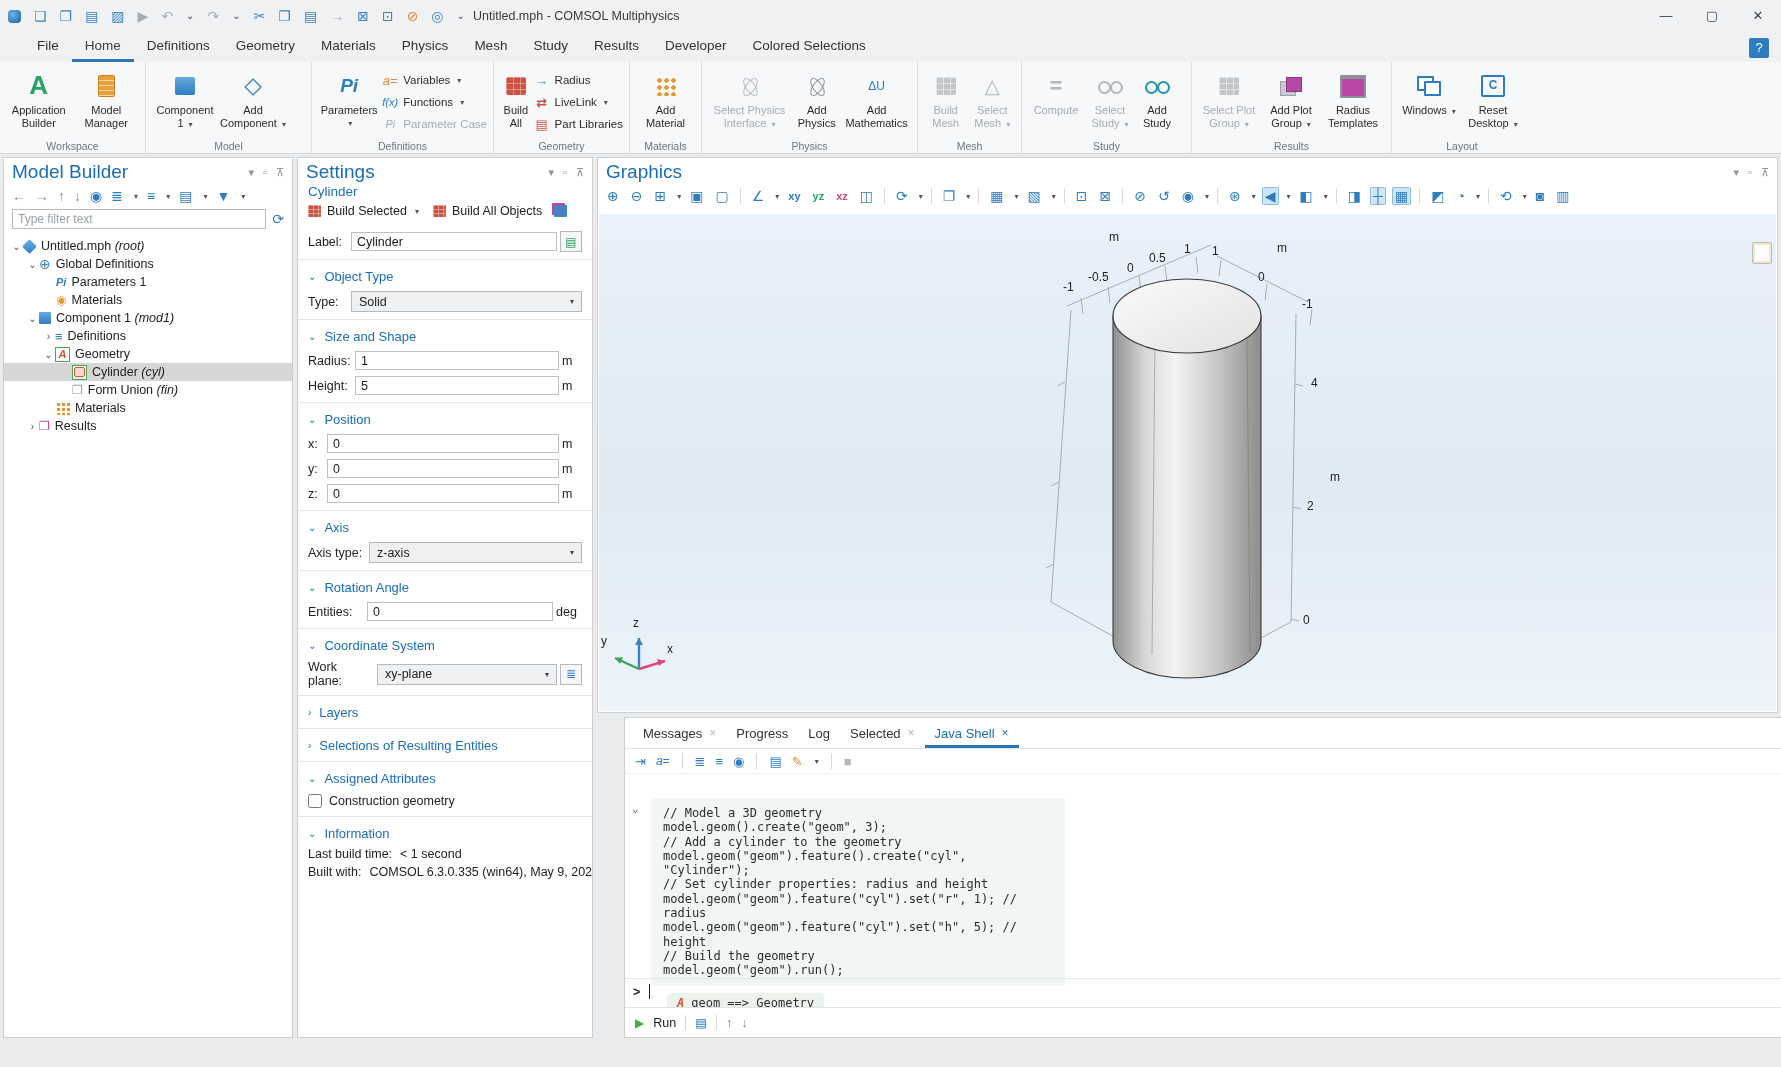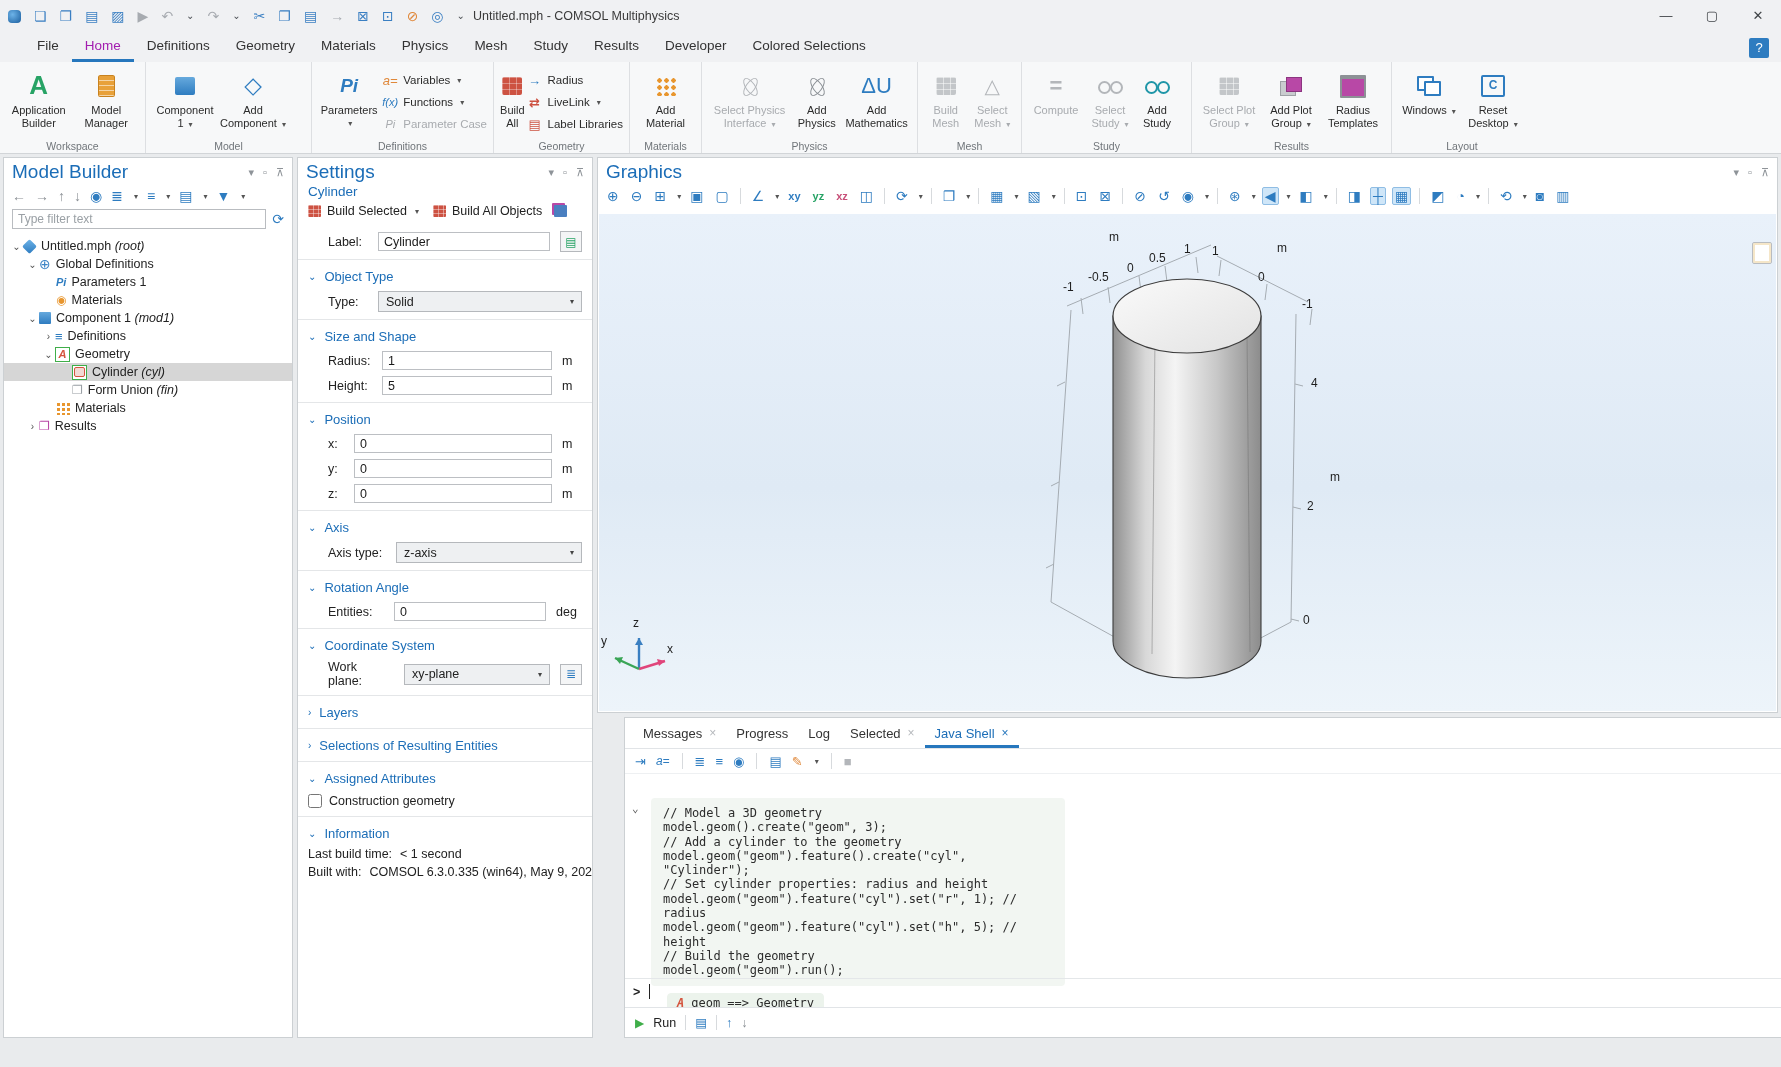--- a/index.html
+++ b/index.html
@@ -11,21 +11,21 @@
   .qi{font-size:14px;color:#3a7fc2;cursor:default;line-height:1;}
   .qi.org{color:#e0883a}.qi.gray{color:#a7abb0}.qi.dark{color:#4b4f54;font-size:10px}
   .logo-dot{width:13px;height:13px;border-radius:4px;background:radial-gradient(circle at 35% 35%,#6db3e8,#1b5e9e);}
   .title-text{position:absolute;left:473px;top:0;height:32px;line-height:32px;font-size:12.5px;color:#3a3a3a;}
   .win-controls{position:absolute;right:0;top:0;display:flex;height:32px;}
   .wc{width:46px;text-align:center;line-height:32px;color:#3f4347;font-size:13px;}
 
   
   .menubar{position:absolute;left:0;top:32px;right:0;height:30px;background:#f0f1f3;display:flex;align-items:stretch;padding-left:24px;gap:0;font-size:13.5px;}
   .mitem{padding:0 13px;line-height:27px;color:#333;}
-  .mitem.active{color:#a21caf;border-bottom:3px solid #2677bd;}
+  .mitem.active{color:#404040;border-bottom:3px solid #2677bd;}
   .help-btn{position:absolute;right:12px;top:38px;width:20px;height:20px;background:#2e7cc0;color:#fff;font-size:13px;text-align:center;line-height:20px;border-radius:2px;}
 
   
   .ribbon{position:absolute;left:0;top:62px;right:0;height:91px;background:#f7f8f9;border-bottom:1px solid #d2d5d8;display:flex;}
   .rgroup{position:relative;border-right:1px solid #dddfe2;box-sizing:border-box;padding:5px 6px 16px;display:flex;gap:2px;align-items:flex-start;}
   .rgl{position:absolute;bottom:1px;left:0;right:0;text-align:center;font-size:10.5px;color:#70757a;}
   .rbig{width:66px;display:flex;flex-direction:column;align-items:center;gap:2px;padding-top:3px;font-size:11px;line-height:1.2;text-align:center;color:#2b2b2b;}
   .rbig .ric{height:32px;display:flex;align-items:center;justify-content:center;font-size:23px;}
   .rcol{display:flex;flex-direction:column;justify-content:flex-start;gap:4px;padding-top:4px;}
   .rsmall{display:flex;align-items:center;gap:5px;font-size:11.5px;height:18px;color:#2b2b2b;white-space:nowrap;}
@@ -86,21 +86,21 @@
   .ic-cyl{width:9px;height:8px;border:1.5px solid #d4543e;border-radius:2px;background:#f3d9d4;}
   .ic-union{color:#9aa0a5;font-size:12px;}
   .ic-results{color:#b848a6;font-size:12px;}
 
   #settings{left:297px;top:157px;width:296px;height:881px;overflow:hidden;}
   .ssub{padding:0 10px;font-size:13.5px;color:#1b6db7;}
   .sbuild{display:flex;align-items:center;gap:6px;padding:5px 10px 7px;font-size:12.5px;}
   .sq{width:13px;height:12px;border-radius:1px;}
   .sq.red{background:#cd5242;background-image:linear-gradient(rgba(255,255,255,.4) 1px,transparent 1px),linear-gradient(90deg,rgba(255,255,255,.4) 1px,transparent 1px);background-size:5px 4px;}
   .sq.blue{background:#4a7fc0;box-shadow:-2px -2px 0 #b848a6;}
-  .srow{display:flex;align-items:center;gap:10px;padding:3px 10px;margin-left:20px;}
+  .srow{display:flex;align-items:center;gap:3px;padding:3px 10px;}
   .srow label{flex:none;}
   .sinput{flex:1;min-width:0;height:19px;border:1px solid #bcbfc3;padding:0 5px;font-size:12.5px;color:#1a1a1a;outline:none;box-sizing:border-box;}
   .unit{flex:none;width:20px;}
   .sselect{flex:1;height:21px;background:#eef0f2;border:1px solid #b5b8bc;display:flex;align-items:center;padding:0 7px;font-size:12.5px;position:relative;box-sizing:border-box;}
   .sselect .caret{margin-left:auto;color:#444;}
   .shdr{display:flex;align-items:center;gap:8px;color:#1b6db7;font-size:13px;padding:9px 10px 4px;margin-top:4px;border-top:1px solid #e4e6e8;}
   .shdr .chev{font-size:10px;color:#1b6db7;}
   .sidebtn{flex:none;width:22px;height:21px;border:1px solid #b5b8bc;background:#f4f5f6;display:flex;align-items:center;justify-content:center;font-size:12px;color:#27a365;box-sizing:border-box;}
   .chkrow{display:flex;align-items:center;gap:7px;padding:4px 10px;}
   .chkrow input{width:14px;height:14px;margin:0;}
@@ -254,21 +254,21 @@
           <span class="ric c-blue">→</span>
           <span>Radius</span>
         </div>
         <div class="rsmall">
           <span class="ric c-red" style="font-weight:bold">⇄</span>
           <span>LiveLink</span>
             <span class="caret">▾</span>
         </div>
         <div class="rsmall">
           <span class="ric c-red">▤</span>
-          <span>Label Libraries</span>
+          <span>Part Libraries</span>
         </div>
       </div>
       <div class="rgl">Geometry</div>
     </div>
 
     <div class="rgroup" style="width:72px">
       <div class="rbig">
         <span class="ric">
             <span class="ic-dots"></span>
           </span>
@@ -284,21 +284,21 @@
           </span>
         <span><span>Select Physics Interface</span> <span class="caret">▾</span></span>
       </div>
       <div class="rbig" style="width:52px">
         <span class="ric c-dkgray">
             <span class="ic-atom"></span>
           </span>
         <span>Add Physics</span>
       </div>
       <div class="rbig" style="width:76px">
-        <span class="ric c-blue" style="font-size:22px">ΔU</span>
+        <span class="ric c-blue" style="font-size:12px">ΔU</span>
         <span>Add Mathematics</span>
       </div>
       <div class="rgl">Physics</div>
     </div>
 
     <div class="rgroup" style="width:104px">
       <div class="rbig dis" style="width:44px">
         <span class="ric">
             <span class="ic-cube gray"></span>
           </span>

